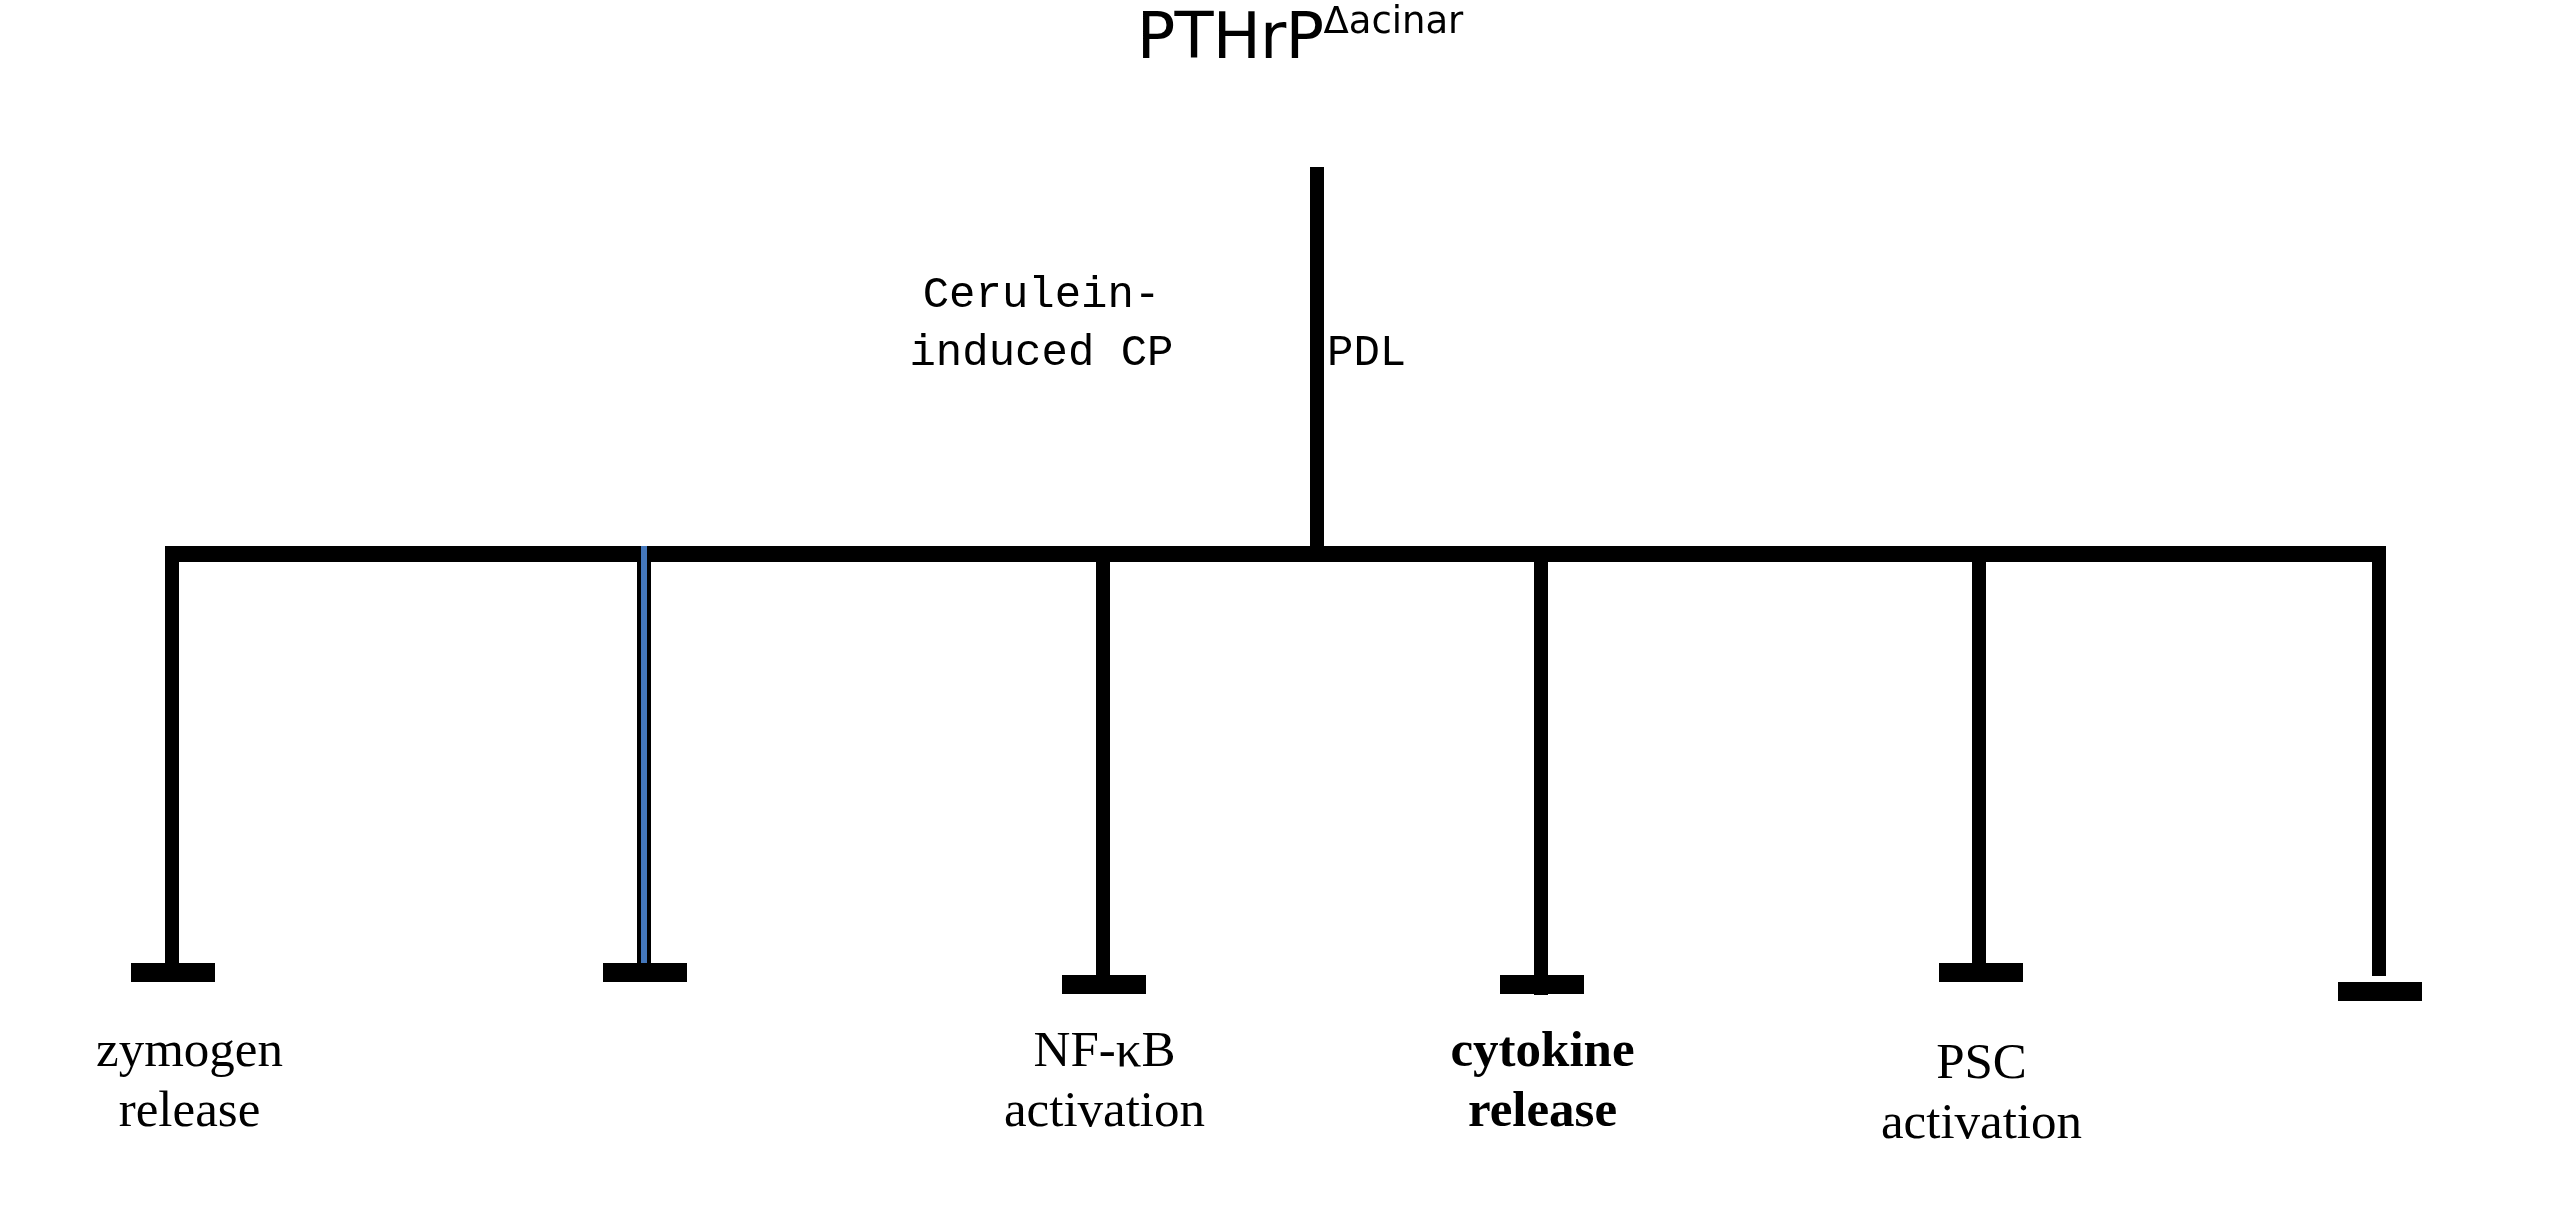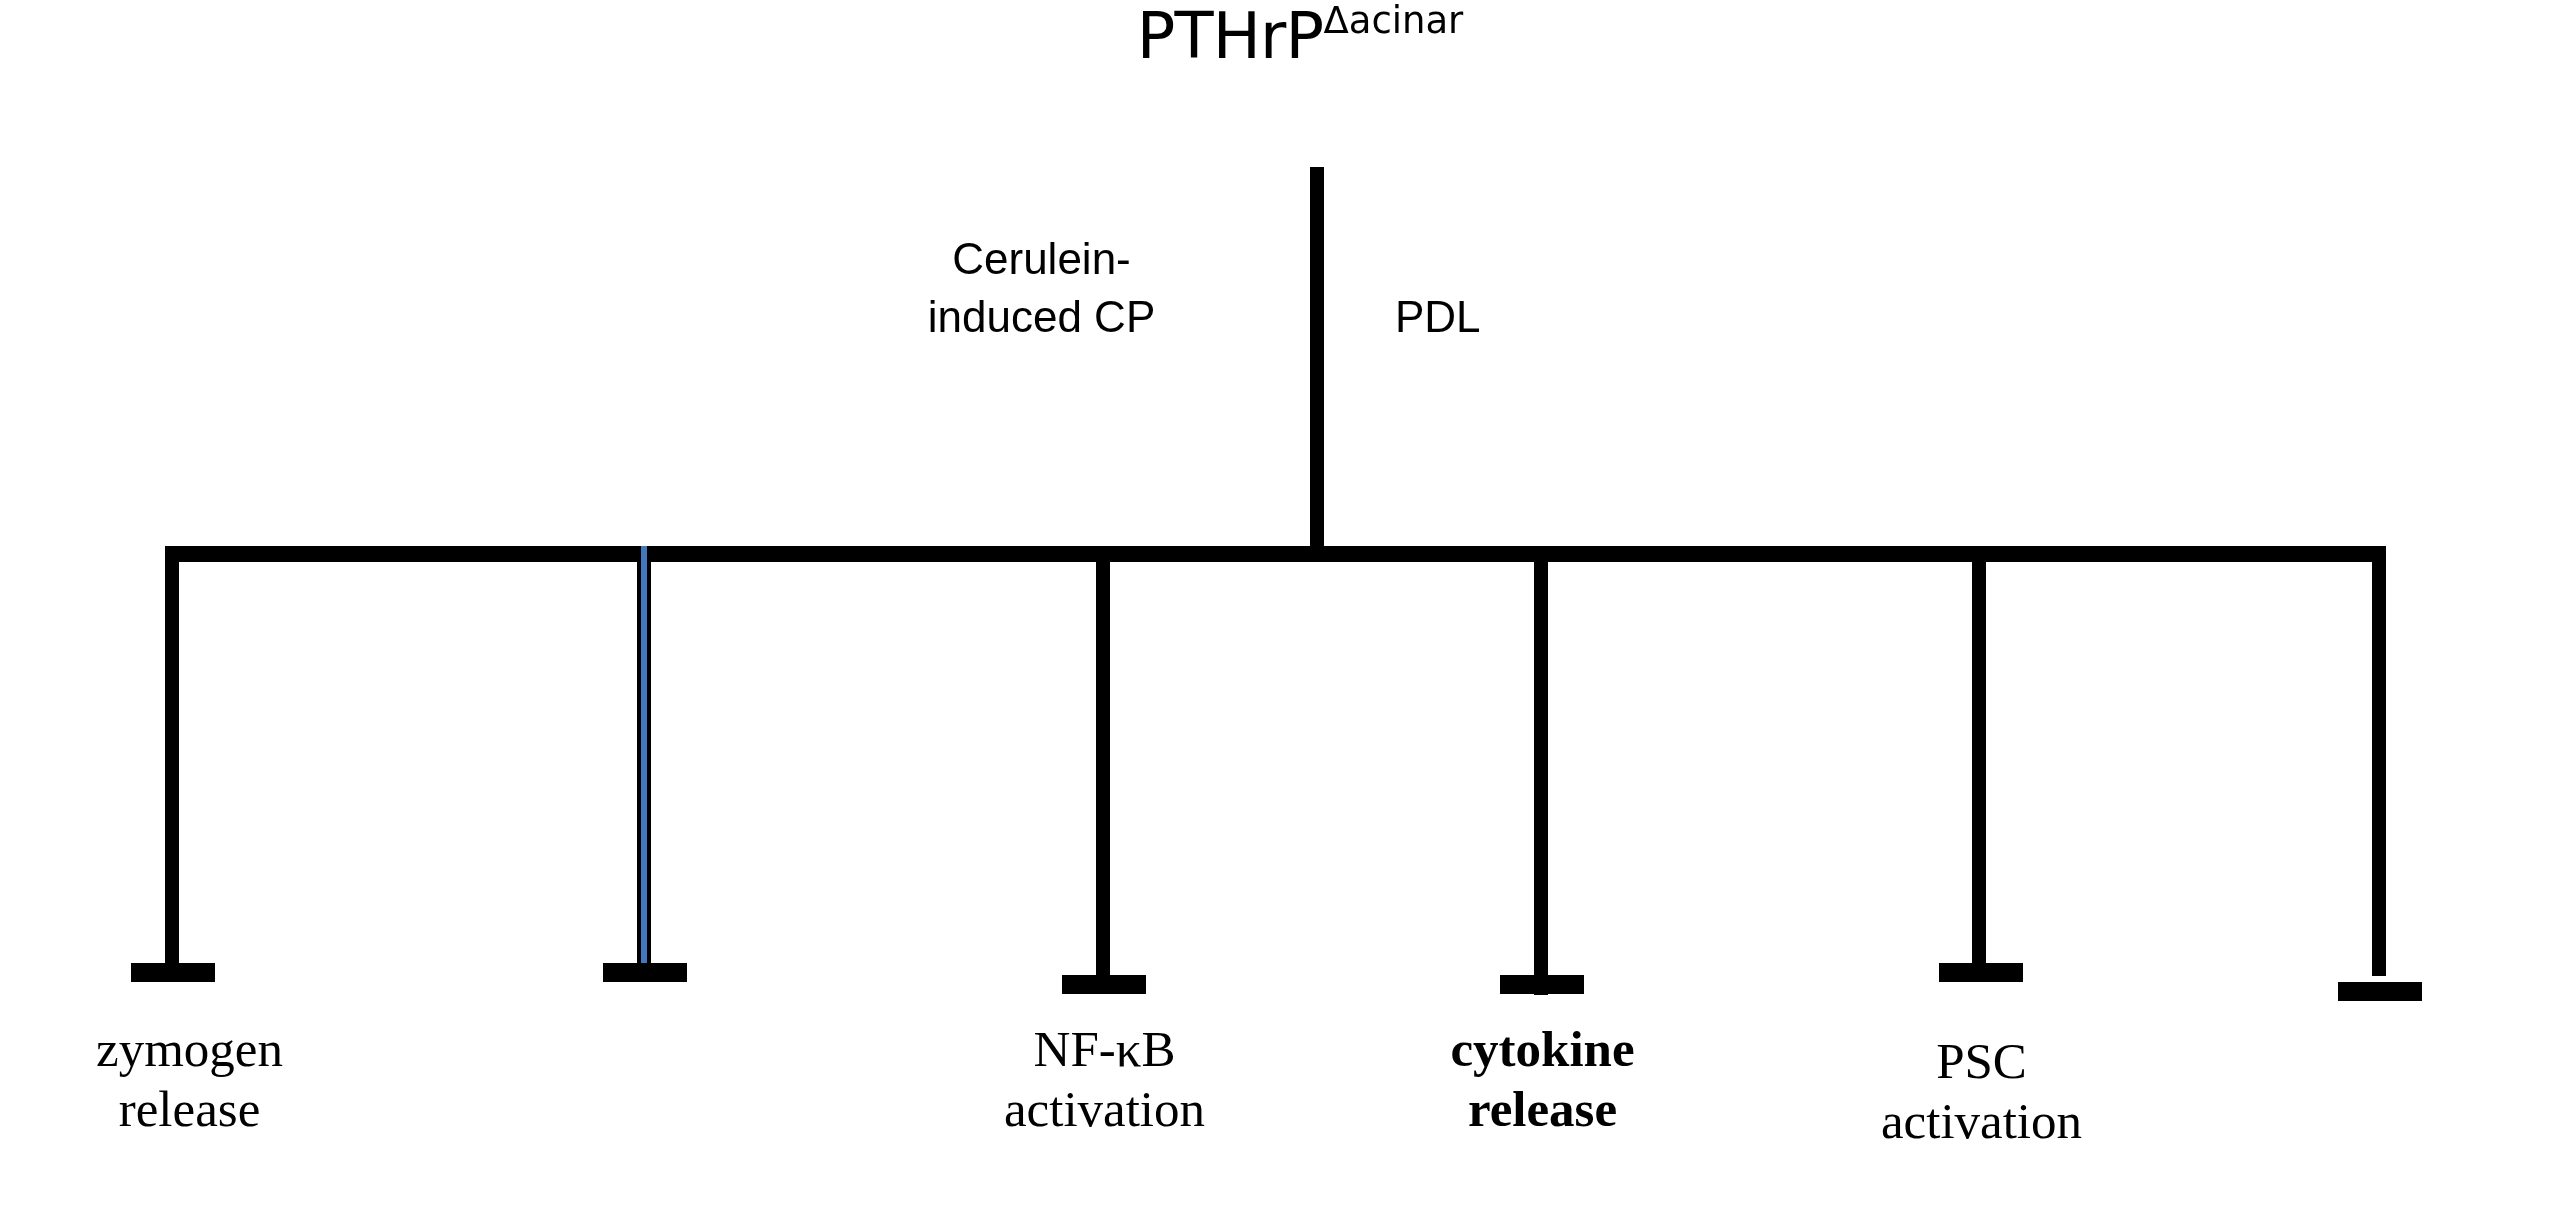--- a/index.html
+++ b/index.html
@@ -36,33 +36,34 @@
   }
   .title .sup {
     font-size: 37px;
     vertical-align: 25.4px;
     letter-spacing: 0;
   }
 
   
   .cond-label {
     position: absolute;
-    font-family: Liberation Sans, sans-serif;
+    font-family: Liberation Mono, monospace;
     font-size: 44px;
     line-height: 1.32;
     white-space: pre-line;
+    margin-top: 36px;
   }
   #cerulein-label {
     left: 796px;
     top: 230px;
     width: 491px;
     text-align: center;
   }
   #pdl-label {
-    left: 1395px;
+    left: 1327px;
     top: 288px;
     text-align: right;
   }
 
   
   .stroke {
     position: absolute;
     background: #000000;
   }
 

